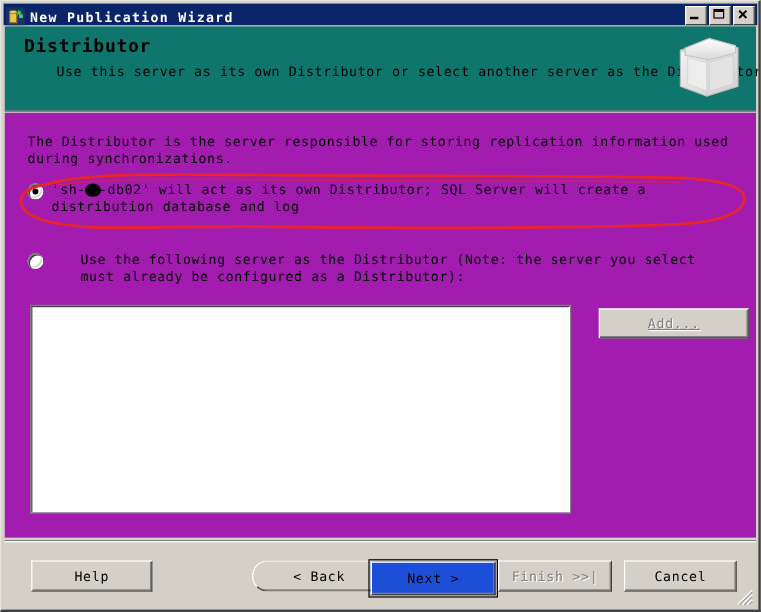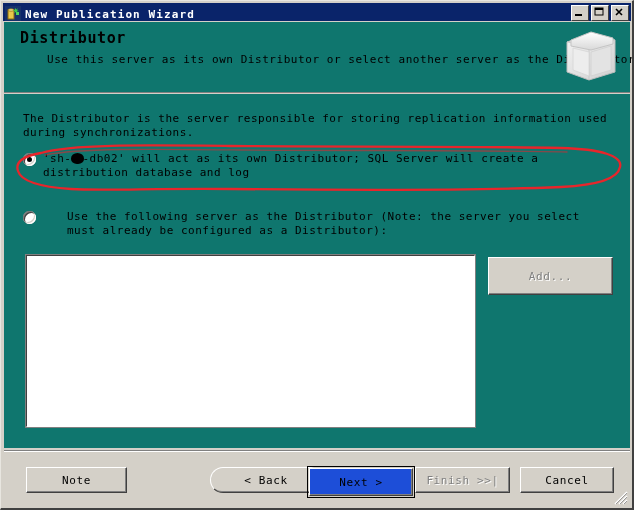--- a/index.html
+++ b/index.html
@@ -95,21 +95,21 @@
     position: absolute;
     right: 7px; top: 4px;
     width: 64px; height: 62px;
   }
 
   
   #body {
     position: absolute;
     left: 3px; top: 93px;
     width: 626px; height: 354px;
-    background: #0f766e;
+    background: #a21caf;
   }
 
   .body-text {
     position: absolute;
     font-size: 11px;
     color: #000000;
     letter-spacing: 0.5px;
     line-height: 14px;
     font-family: "DejaVu Sans Mono", "Liberation Mono", monospace;
   }
@@ -198,22 +198,22 @@
     padding: 0;
     cursor: default;
   }
   .btn.disabled {
     color: #808080;
     text-shadow: 1px 1px 0 #ffffff;
   }
 
   #btn-add {
     position: absolute;
-    left: 484px; top: 163px;
-    width: 125px; height: 38px;
+    left: 495px; top: 163px;
+    width: 125px; height: 25px; text-decoration: underline;
   }
 
   
   #sep {
     position: absolute;
     left: 3px; top: 449px;
     width: 626px; height: 2px;
     border-top: 1px solid #808080;
     border-bottom: 1px solid #ffffff;
     box-sizing: border-box;
@@ -341,21 +341,21 @@
     </div>
 
     <div id="listbox"></div>
 
     <div id="btn-add" class="btn disabled">Add...</div>
 
   </div>
 
   <div id="sep"></div>
   <div id="footer">
-    <div id="btn-help" class="btn fbtn">Note</div>
+    <div id="btn-help" class="btn fbtn">Help</div>
     <div id="btn-back" class="btn fbtn">&lt; Back</div>
     <div id="btn-next" class="fbtn">
       <div class="inner">Next &gt;</div>
     </div>
     <div id="btn-finish" class="btn fbtn disabled">Finish &gt;&gt;|</div>
     <div id="btn-cancel" class="btn fbtn">Cancel</div>
     <div id="grip">
       <svg width="14" height="14" viewBox="0 0 14 14">
         <path d="M13 5 L5 13 M13 9 L9 13 M13 1 L1 13" stroke="#ffffff" stroke-width="1.6"></path>
         <path d="M13 6 L6 13 M13 10 L10 13 M13 2 L2 13" stroke="#9a9a9a" stroke-width="1"></path>

